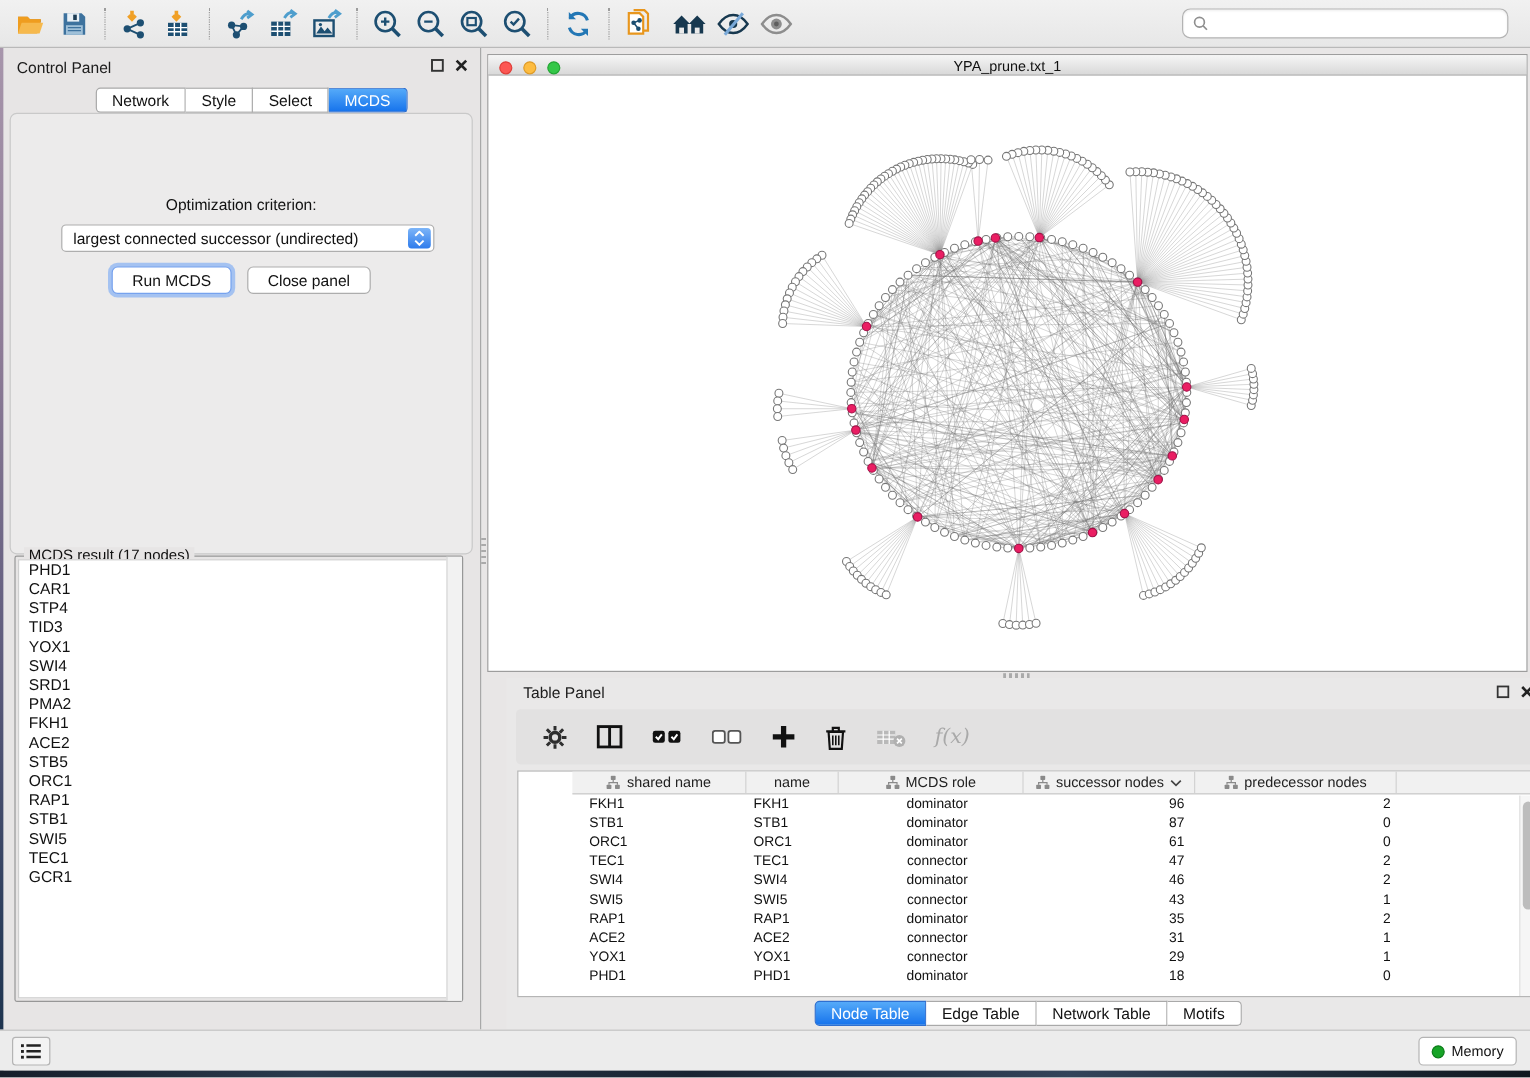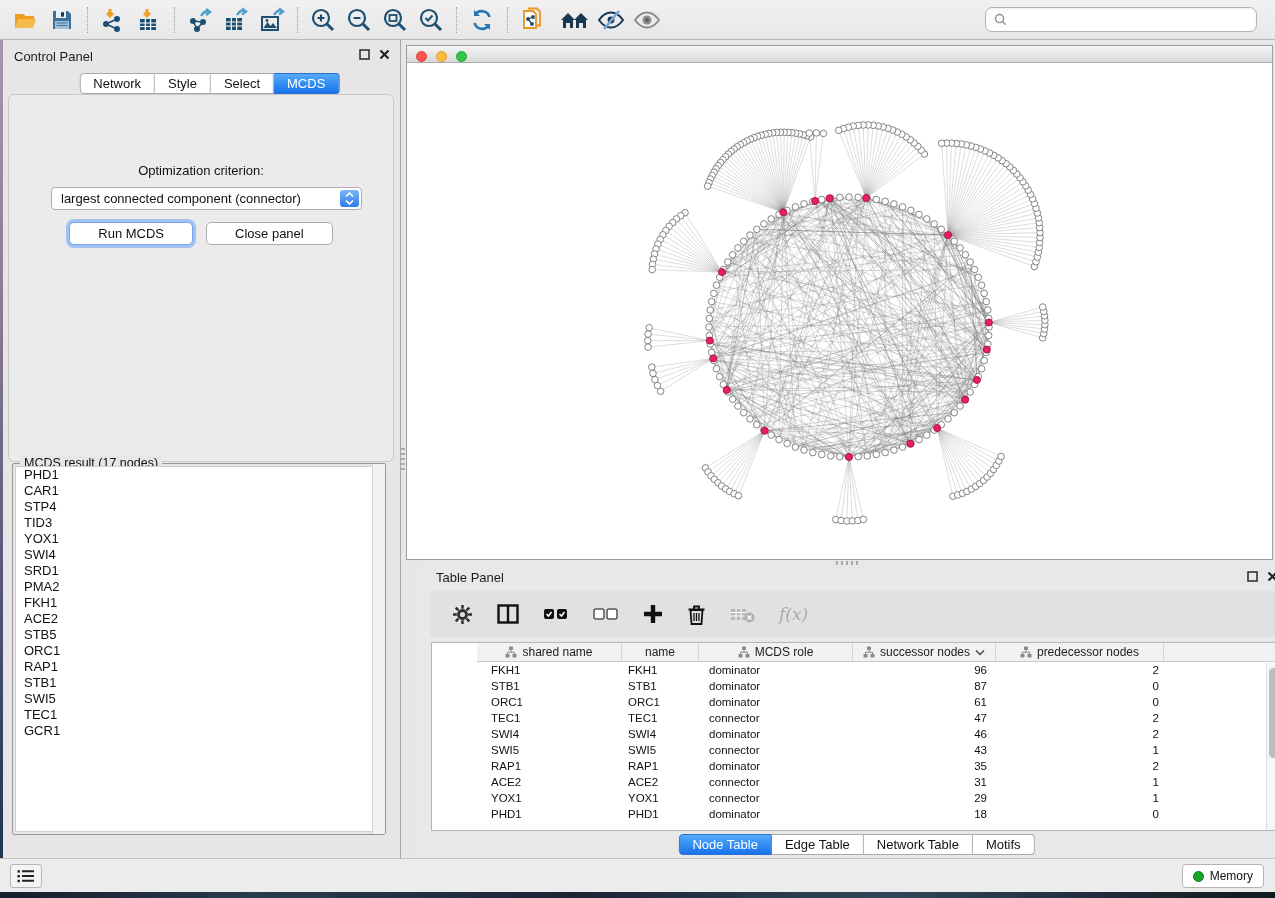--- a/index.html
+++ b/index.html
@@ -33,21 +33,21 @@
   .tab:last-child { border-radius:0 4px 4px 0; }
   .tab.active { background:linear-gradient(#55aaf9,#1673ec); color:#fff; border-color:#2e6fd0; }
   .inner-panel { position:absolute; left:5px; top:54px; width:386px; height:368px;
     background:#ecebeb; border:1px solid #c9c9c9; border-radius:6px; }
   .opt-label { position:absolute; top:68px; width:100%; text-align:center; font-size:13px; color:#111; }
   .dropdown { position:absolute; left:42px; top:92px; width:311px; height:23px; background:#fff;
     border:1px solid #aeaeae; border-radius:4px; font-size:13px; color:#111; display:flex; align-items:center; padding-left:9px; }
   .stepper { position:absolute; right:2px; top:2px; width:19px; height:17px; border-radius:3px;
     background:linear-gradient(#7db5f8,#2f7cec); display:flex; flex-direction:column; align-items:center; justify-content:center; gap:1px; }
   .cbtns { position:absolute; top:127px; width:100%; display:flex; justify-content:center; gap:13px; }
-  .btn { font-size:13px; background:#fff; border:1px solid #adadad; border-radius:5px; padding:3px 28px; color:#111; }
+  .btn { font-size:13px; background:#fff; border:1px solid #adadad; border-radius:5px; padding:3px 16px; color:#111; }
   .btn.focus { box-shadow:0 0 0 3px rgba(106,160,245,.55); border-color:#76a2ee; }
   .mcds-box { position:absolute; left:9px; top:423px; width:374px; height:372px; border:1px solid #979797; border-radius:2px; }
   .mcds-legend { position:absolute; top:-8px; left:7px; background:#e7e5e5; padding:0 4px; font-size:12.5px; color:#111; }
   .mcds-list { position:absolute; inset:2px; background:#fff; border:1px solid #cfcfcf; overflow:hidden; }
   .mcds-scroll { position:absolute; top:0; right:0; width:13px; height:100%; background:#f2f2f2; border-left:1px solid #d6d6d6; }
   .mcds-item { font-size:13px; color:#111; height:16px; line-height:16px; padding-left:8px; }
 
   
   .netwin { position:absolute; left:406px; top:45px; width:867px; height:515px; border:1px solid #9d9d9d; background:#fff; }
   .net-titlebar { position:absolute; left:0; top:0; right:0; height:17px;
@@ -66,21 +66,21 @@
   .tpanel { position:absolute; left:422px; top:565px; width:869px; height:293px; background:#e9e8e8; }
   .tpanel-title { position:absolute; left:14px; top:5px; font-size:13px; color:#1c1c1c; }
   .ttoolbar { position:absolute; left:8px; top:26px; right:10px; height:46px; background:#e2e1e1;
     border-radius:4px; display:flex; align-items:center; gap:24px; padding-left:22px;text-align:right; }
   .table { position:absolute; left:9px; top:77px; right:11px; height:189px; background:#fff; border:1px solid #b5b5b5;padding-left:45px; }
   .thead { display:flex; height:19px; background:#f1f1f1; border-bottom:1px solid #c9c9c9; }
   .th { display:flex; align-items:center; justify-content:center; gap:5px; font-size:12px; color:#222; border-right:1px solid #d3d3d3; }
   .c0{width:145px;} .c1{width:77px;} .c2{width:154px;} .c3{width:143px;} .c4{width:168px;}
   .tr { display:flex; height:16px; align-items:center; }
   .td { font-size:11.5px; color:#111; overflow:hidden; white-space:nowrap; }
-  .td.c0{padding-left:14px;} .td.c1{padding-left:6px;} .td.c2{padding-left:10px;}
+  .td.c0{padding-left:14px;} .td.c1{padding-left:6px;} .td.c2{padding-left:10px;text-align:center;}
   .td.num{text-align:right;} .td.c3{padding-right:9px;} .td.c4{padding-right:5px;}
   .tscroll { position:absolute; top:20px; right:0; width:13px; bottom:0; background:#f6f6f6; border-left:1px solid #e0e0e0; }
   .tthumb { position:absolute; top:5px; left:2px; width:9px; height:90px; background:#bdbdbd; border-radius:5px; }
   .ttabs { position:absolute; bottom:3px; left:50%; transform:translateX(-50%); display:flex; }
   .attr-ico { width:12px; height:12px; }
   .sort-ico { width:10px; height:7px; }
 
   
   .statusbar { position:absolute; left:0; top:858px; width:1275px; height:34px; background:#ececec; border-top:1px solid #c2c2c2; }
   .listbtn { position:absolute; left:10px; top:5px; width:32px; height:24px; background:#f4f4f4; border:1px solid #b4b4b4; border-radius:3px; display:flex; align-items:center; justify-content:center; }
@@ -248,21 +248,21 @@
     </div>
     <div class="tabs">
         <span class="tab">Network</span>
         <span class="tab">Style</span>
         <span class="tab">Select</span>
         <span class="tab active">MCDS</span>
       </div>
     <div class="inner-panel">
       <div class="opt-label">Optimization criterion:</div>
       <div class="dropdown">
-        <span>largest connected component (connector)</span>
+        <span>largest connected successor (undirected)</span>
         <div class="stepper">
           <svg width="9" height="6" viewBox="0 0 9 6">
               <path d="M1 4.5L4.5 1 8 4.5" fill="none" stroke="#fff" stroke-width="1.6"></path>
             </svg>
           <svg width="9" height="6" viewBox="0 0 9 6">
               <path d="M1 1.5L4.5 5 8 1.5" fill="none" stroke="#fff" stroke-width="1.6"></path>
             </svg>
         </div>
       </div>
       <div class="cbtns">
@@ -293,20 +293,21 @@
         </div>
       <div class="mcds-scroll"></div>
     </div>
   </div>
 
   <div class="netwin">
     <div class="net-titlebar">
       <span class="tl" style="left:9px; background:#fc5753; border:1px solid #df3e38;"></span>
       <span class="tl" style="left:29px; background:#fdbc40; border:1px solid #de9b27;"></span>
       <span class="tl" style="left:49px; background:#34c748; border:1px solid #23a534;"></span>
+      <div class="net-title">YPA_prune.txt_1</div>
     </div>
     <svg class="netcanvas" id="network-svg" viewBox="0 0 865 496">
         <g stroke="rgba(110,110,110,0.36)" stroke-width="0.65" fill="none">
           <line x1="581.9" y1="259.5" x2="527.2" y2="160.9"></line>
           <line x1="581.9" y1="259.5" x2="577.2" y2="230.4"></line>
           <line x1="581.9" y1="259.5" x2="343.0" y2="355.9"></line>
           <line x1="581.9" y1="259.5" x2="460.3" y2="392.9"></line>
           <line x1="581.9" y1="259.5" x2="302.0" y2="264.0"></line>
           <line x1="581.9" y1="259.5" x2="580.8" y2="247.0"></line>
           <line x1="581.9" y1="259.5" x2="487.0" y2="140.9"></line>

